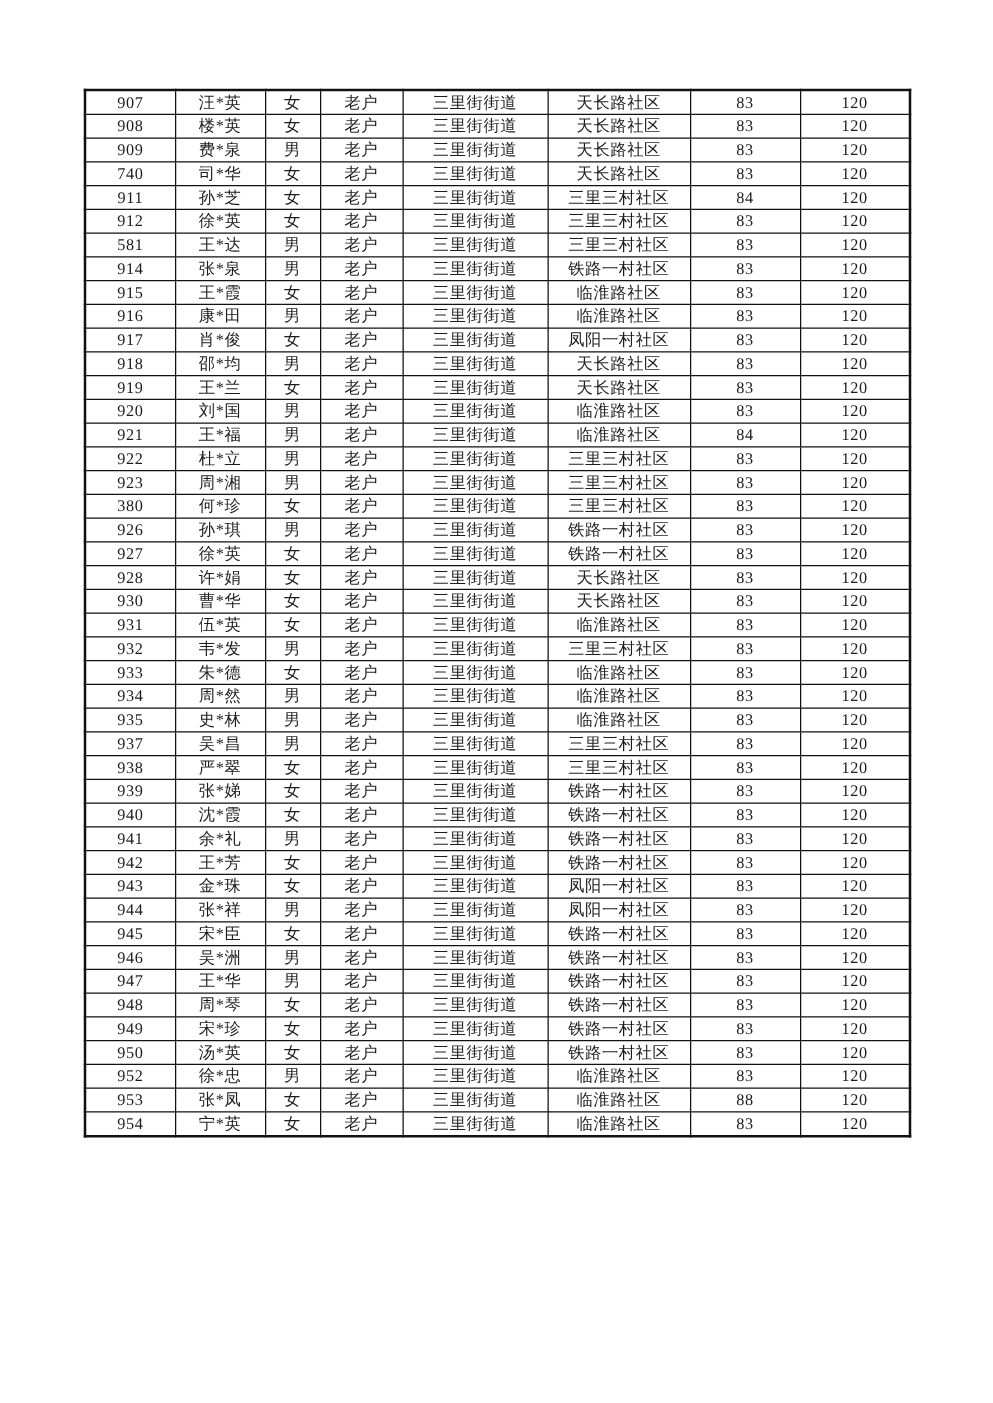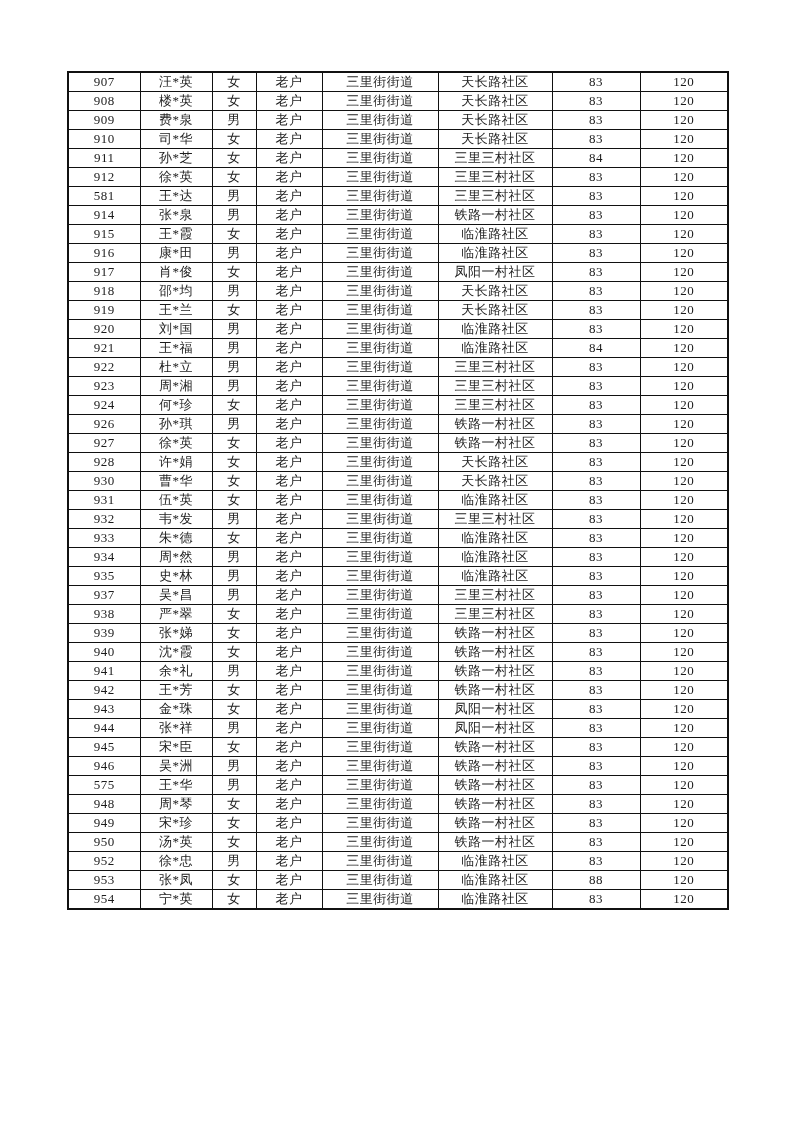--- a/index.html
+++ b/index.html
@@ -87,21 +87,21 @@
           <td>909</td>
           <td>费*泉</td>
           <td>男</td>
           <td>老户</td>
           <td>三里街街道</td>
           <td>天长路社区</td>
           <td>83</td>
           <td>120</td>
         </tr>
         <tr>
-          <td>910</td>
+          <td>740</td>
           <td>司*华</td>
           <td>女</td>
           <td>老户</td>
           <td>三里街街道</td>
           <td>天长路社区</td>
           <td>83</td>
           <td>120</td>
         </tr>
         <tr>
           <td>911</td>
@@ -227,21 +227,21 @@
           <td>923</td>
           <td>周*湘</td>
           <td>男</td>
           <td>老户</td>
           <td>三里街街道</td>
           <td>三里三村社区</td>
           <td>83</td>
           <td>120</td>
         </tr>
         <tr>
-          <td>924</td>
+          <td>380</td>
           <td>何*珍</td>
           <td>女</td>
           <td>老户</td>
           <td>三里街街道</td>
           <td>三里三村社区</td>
           <td>83</td>
           <td>120</td>
         </tr>
         <tr>
           <td>926</td>
@@ -427,21 +427,21 @@
           <td>946</td>
           <td>吴*洲</td>
           <td>男</td>
           <td>老户</td>
           <td>三里街街道</td>
           <td>铁路一村社区</td>
           <td>83</td>
           <td>120</td>
         </tr>
         <tr>
-          <td>575</td>
+          <td>947</td>
           <td>王*华</td>
           <td>男</td>
           <td>老户</td>
           <td>三里街街道</td>
           <td>铁路一村社区</td>
           <td>83</td>
           <td>120</td>
         </tr>
         <tr>
           <td>948</td>

